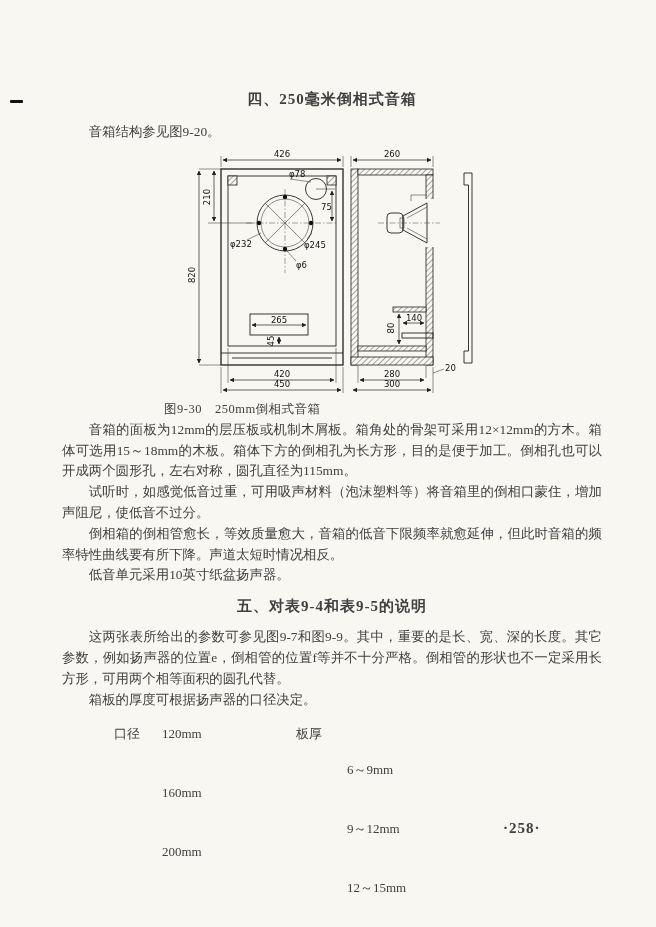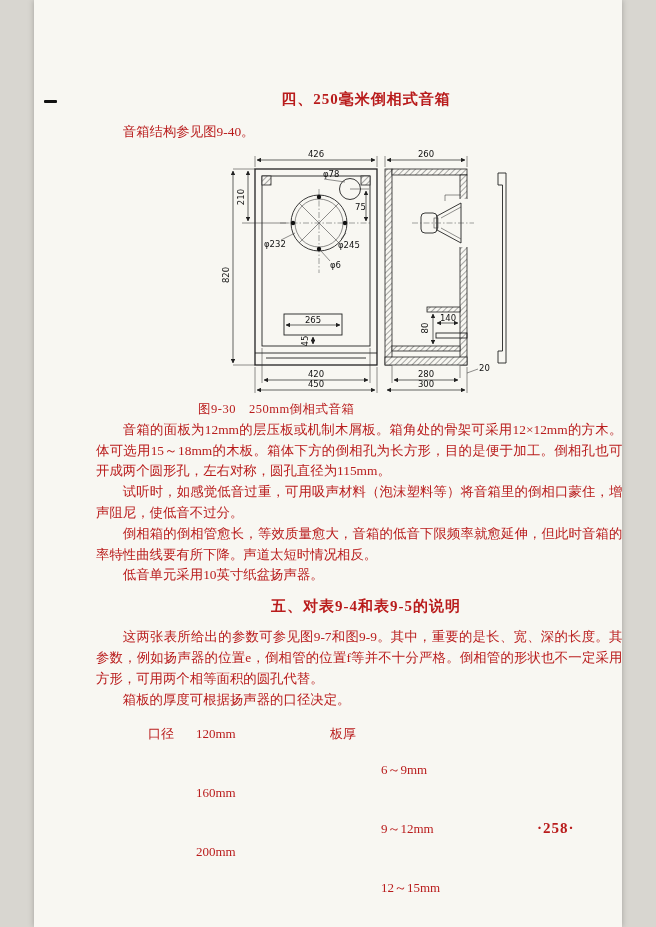--- a/index.html
+++ b/index.html
@@ -1,22 +1,22 @@
 <!DOCTYPE html>
 <html><head>
 <meta charset="utf-8">
 <style>
   html,body{margin:0;padding:0;background:#d8d6d0;}
   .page{
     position:relative;
-    width:588px;height:927px;
+    width:656px;height:927px;
     margin:0 auto;
     background:#f8f7f2;
     font-family:"Liberation Serif","DejaVu Serif",serif;
-    color:#b91c1c;
+    color:#404040;
     overflow:hidden;
     box-shadow:0 0 6px rgba(0,0,0,.25);
   }
   .margin-dash{position:absolute;left:10px;top:100px;width:13px;height:3px;background:#111;border-radius:1px;}
   .content{position:absolute;left:62px;top:90px;width:540px;}
   .sec-heading{
     font-size:15px;font-weight:bold;text-align:center;
     letter-spacing:1px;margin:0 0 13px 0;
   }
   .body-p{
@@ -52,21 +52,21 @@
 </head>
 <body>
 
 <div class="page">
   <div class="margin-dash"></div>
 
   <div class="content">
 
     <h2 class="sec-heading">四、250毫米倒相式音箱</h2>
 
-    <p class="body-p">音箱结构参见图9-40。</p>
+    <p class="body-p">音箱结构参见图9-20。</p>
 
     <div class="figure">
       <svg width="300" height="252" viewBox="0 0 300 252">
         <defs>
           <pattern id="hch" patternUnits="userSpaceOnUse" width="4" height="4" patternTransform="rotate(45)">
             <rect width="4" height="4" fill="#f8f7f2"></rect>
             <line x1="0" y1="0" x2="0" y2="4" stroke="#555" stroke-width="1"></line>
           </pattern>
           <marker id="ar" viewBox="0 0 10 10" refX="9" refY="5" markerWidth="6.5" markerHeight="6.5" orient="auto-start-reverse">
             <path d="M0,0 L10,5 L0,10 z" fill="#222"></path>

